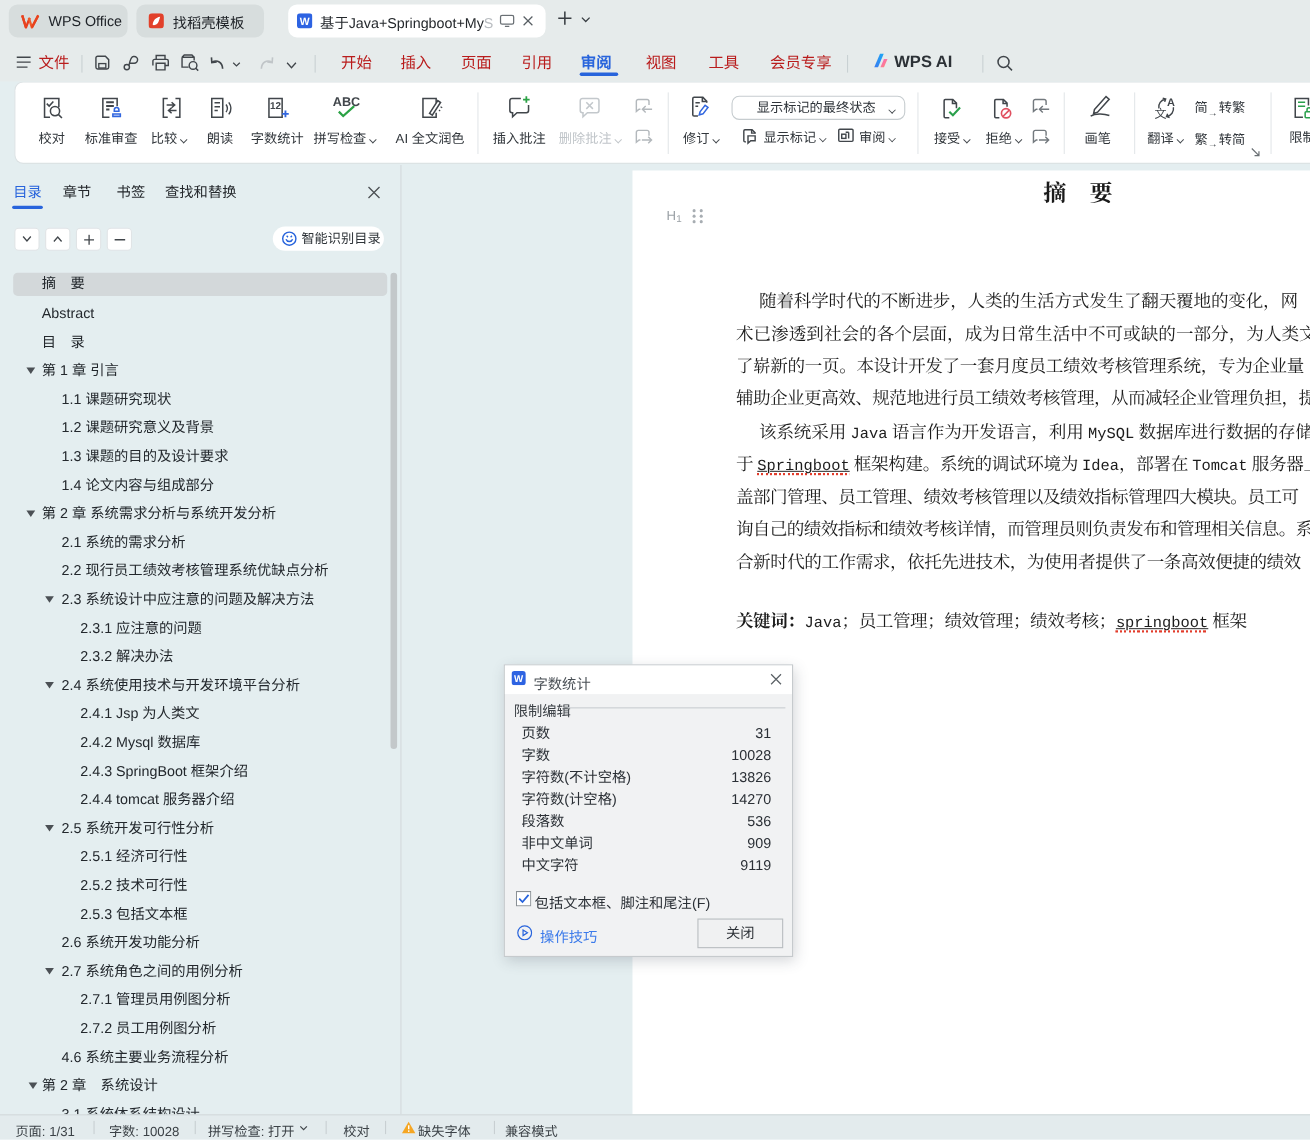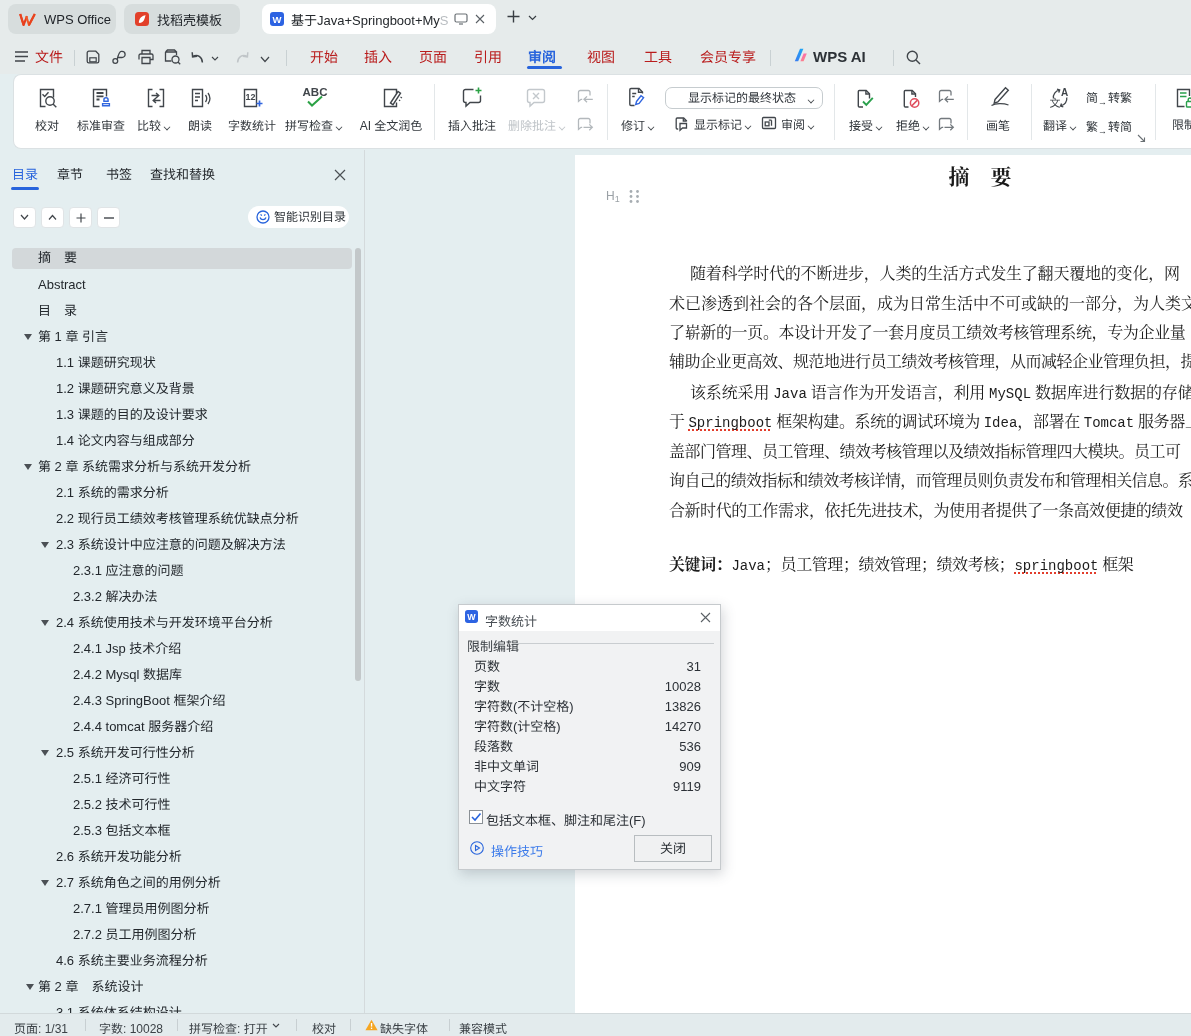--- a/index.html
+++ b/index.html
@@ -24,21 +24,21 @@
 
 .stab{position:absolute;top:163px;height:24px;line-height:24px;font-size:13px;color:#24282c}
 .stab.sel{color:#2864dc}
 .navbtn{position:absolute;top:207px;width:23px;height:21px;background:#fff;border:1px solid #e0e4e6;border-radius:4px;box-sizing:border-box;text-align:center;color:#41464b}
 .trow{position:absolute;height:26px;line-height:26px;font-size:13px;color:#23282d;white-space:nowrap}
 .tri{position:absolute;width:0;height:0;border-left:4.5px solid transparent;border-right:4.5px solid transparent;border-top:6px solid #4b5055}
 
 #page{position:absolute;left:575px;top:155px;width:616px;height:858px;background:#fff}
 .docline{position:absolute;font-family:"Noto Serif CJK SC","Liberation Serif",serif;font-size:16px;color:#1c1c1c;white-space:nowrap;letter-spacing:-0.2px;height:30px;line-height:30px}
 .en{font-family:"Liberation Mono",monospace;font-size:14px;letter-spacing:0}
-.sp{text-decoration-thickness:1px;text-decoration-color:#3a3a3a;background:repeating-linear-gradient(90deg,#e23c2b 0 2px,rgba(255,255,255,0) 2px 4px) left 100%/100% 2px no-repeat}
+.sp{text-decoration:underline;text-decoration-thickness:1px;text-decoration-color:#3a3a3a;background:repeating-linear-gradient(90deg,#e23c2b 0 2px,rgba(255,255,255,0) 2px 4px) left 100%/100% 2px no-repeat}
 
 #dlg{position:absolute;left:458px;top:604px;width:263px;height:266px;background:#f1f2f3;border:1px solid #c6cacd;box-sizing:border-box;box-shadow:2px 4px 12px rgba(60,70,80,.22);font-size:13px;color:#2b3036}
 .drow{position:absolute;left:15px;right:19px;height:20px;line-height:20px}
 .drow b{position:absolute;right:0;font-weight:normal}
 
 #status{position:absolute;left:0;top:1013px;width:1191px;height:23px;background:#e3ebed;border-top:1px solid #d2d9db;box-sizing:border-box;font-size:12px;color:#3c4247}
 #status span{position:absolute;top:5px;white-space:nowrap}
 .sdiv{position:absolute;top:5px;width:1px;height:12px;background:#c8cfd2}
 svg{display:block}
 </style>
@@ -363,21 +363,21 @@
 <i class="tri" style="left:24px;top:464px"></i>
       <div class="trow" style="left:38px;top:454px">第 2 章 系统需求分析与系统开发分析</div>
 <div class="trow" style="left:56px;top:480px">2.1 系统的需求分析</div>
 <div class="trow" style="left:56px;top:506px">2.2 现行员工绩效考核管理系统优缺点分析</div>
 <i class="tri" style="left:41px;top:542px"></i>
       <div class="trow" style="left:56px;top:532px">2.3 系统设计中应注意的问题及解决方法</div>
 <div class="trow" style="left:73px;top:558px">2.3.1 应注意的问题</div>
 <div class="trow" style="left:73px;top:584px">2.3.2 解决办法</div>
 <i class="tri" style="left:41px;top:620px"></i>
       <div class="trow" style="left:56px;top:610px">2.4 系统使用技术与开发环境平台分析</div>
-<div class="trow" style="left:73px;top:636px">2.4.1 Jsp 技术介绍</div>
+<div class="trow" style="left:73px;top:636px">2.4.1 Jsp 为人类文</div>
 <div class="trow" style="left:73px;top:662px">2.4.2 Mysql 数据库</div>
 <div class="trow" style="left:73px;top:688px">2.4.3 SpringBoot 框架介绍</div>
 <div class="trow" style="left:73px;top:714px">2.4.4 tomcat 服务器介绍</div>
 <i class="tri" style="left:41px;top:750px"></i>
       <div class="trow" style="left:56px;top:740px">2.5 系统开发可行性分析</div>
 <div class="trow" style="left:73px;top:766px">2.5.1 经济可行性</div>
 <div class="trow" style="left:73px;top:792px">2.5.2 技术可行性</div>
 <div class="trow" style="left:73px;top:818px">2.5.3 包括文本框</div>
 <div class="trow" style="left:56px;top:844px">2.6 系统开发功能分析</div>
 <i class="tri" style="left:41px;top:880px"></i>

